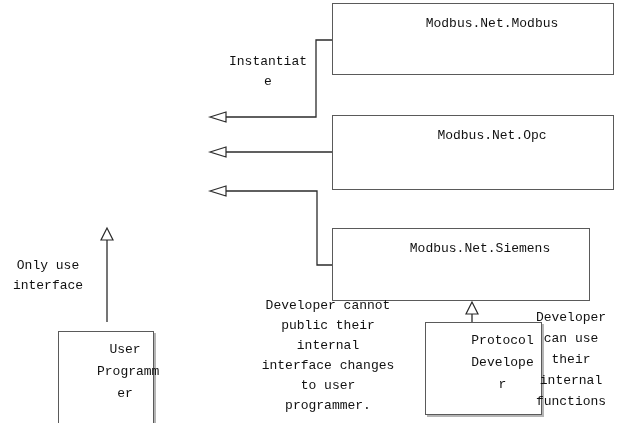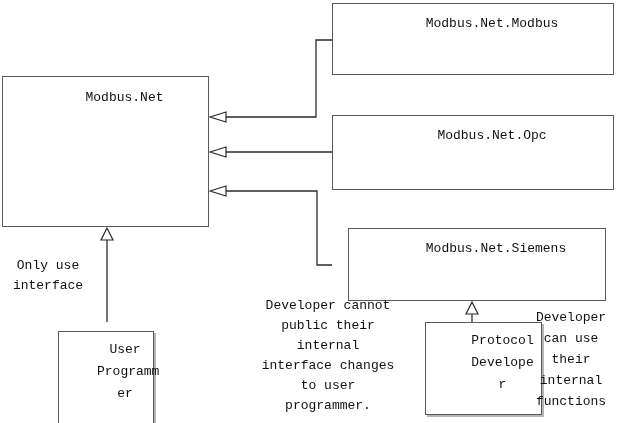--- a/index.html
+++ b/index.html
@@ -26,21 +26,21 @@
     text-align:center;
     padding-left:38px;
   }
   .box .title{
     white-space:pre-line;
     line-height:22px;
   }
   .box-modbus-net      {left:2px;  top:76px;  width:207px; height:151px;}
   .box-modbus          {left:332px;top:3px;   width:282px; height:72px;}
   .box-opc             {left:332px;top:115px; width:282px; height:75px;}
-  .box-siemens         {left:348px;top:228px; width:258px; height:73px;}
+  .box-siemens         {left:332px;top:228px; width:258px; height:73px;}
   .box-user-programmer {left:58px; top:322px; width:96px;  height:97px; box-shadow:2px 2px 0 rgba(90,90,90,.45);margin-top:9px;}
   .box-protocol-dev    {left:425px;top:322px; width:117px;  height:93px; box-shadow:2px 2px 0 rgba(90,90,90,.45);}
   .pad-main {padding-top:10px;}
   .pad-top  {padding-top:9px;}
   .pad-small{padding-top:7px;}
   .freetext{
     position:absolute;
     text-align:center;
     white-space:pre-line;
     line-height:20px;
@@ -77,23 +77,20 @@
       <path d="M107,322 V240" fill="none" stroke="#2b2b2b" stroke-width="1.3"></path>
       <polygon points="107,228 101,240 113,240" fill="#ffffff" stroke="#2b2b2b" stroke-width="1.2"></polygon>
     </g>
 
     <g>
       <path d="M472,322 V314" fill="none" stroke="#2b2b2b" stroke-width="1.3"></path>
       <polygon points="472,302 466,314 478,314" fill="#ffffff" stroke="#2b2b2b" stroke-width="1.2"></polygon>
     </g>
   </svg>
 
-  <div class="box box-modbus-net">
-    <div class="title pad-main">Modbus.Net</div>
-  </div>
 
   <div class="box box-modbus">
     <div class="title pad-top">Modbus.Net.Modbus</div>
   </div>
 
   <div class="box box-opc">
     <div class="title pad-top">Modbus.Net.Opc</div>
   </div>
 
   <div class="box box-siemens">
@@ -105,20 +102,22 @@
 Programm
 er</div>
   </div>
 
   <div class="box box-protocol-dev">
     <div class="title pad-small">Protocol
 Develope
 r</div>
   </div>
 
+  <div class="freetext lbl-instantiate">Instantiat
+e</div>
 
   <div class="freetext lbl-only-use">Only use
 interface</div>
 
   <div class="freetext lbl-dev-cannot">Developer cannot
 public their
 internal
 interface changes
 to user
 programmer.</div>

